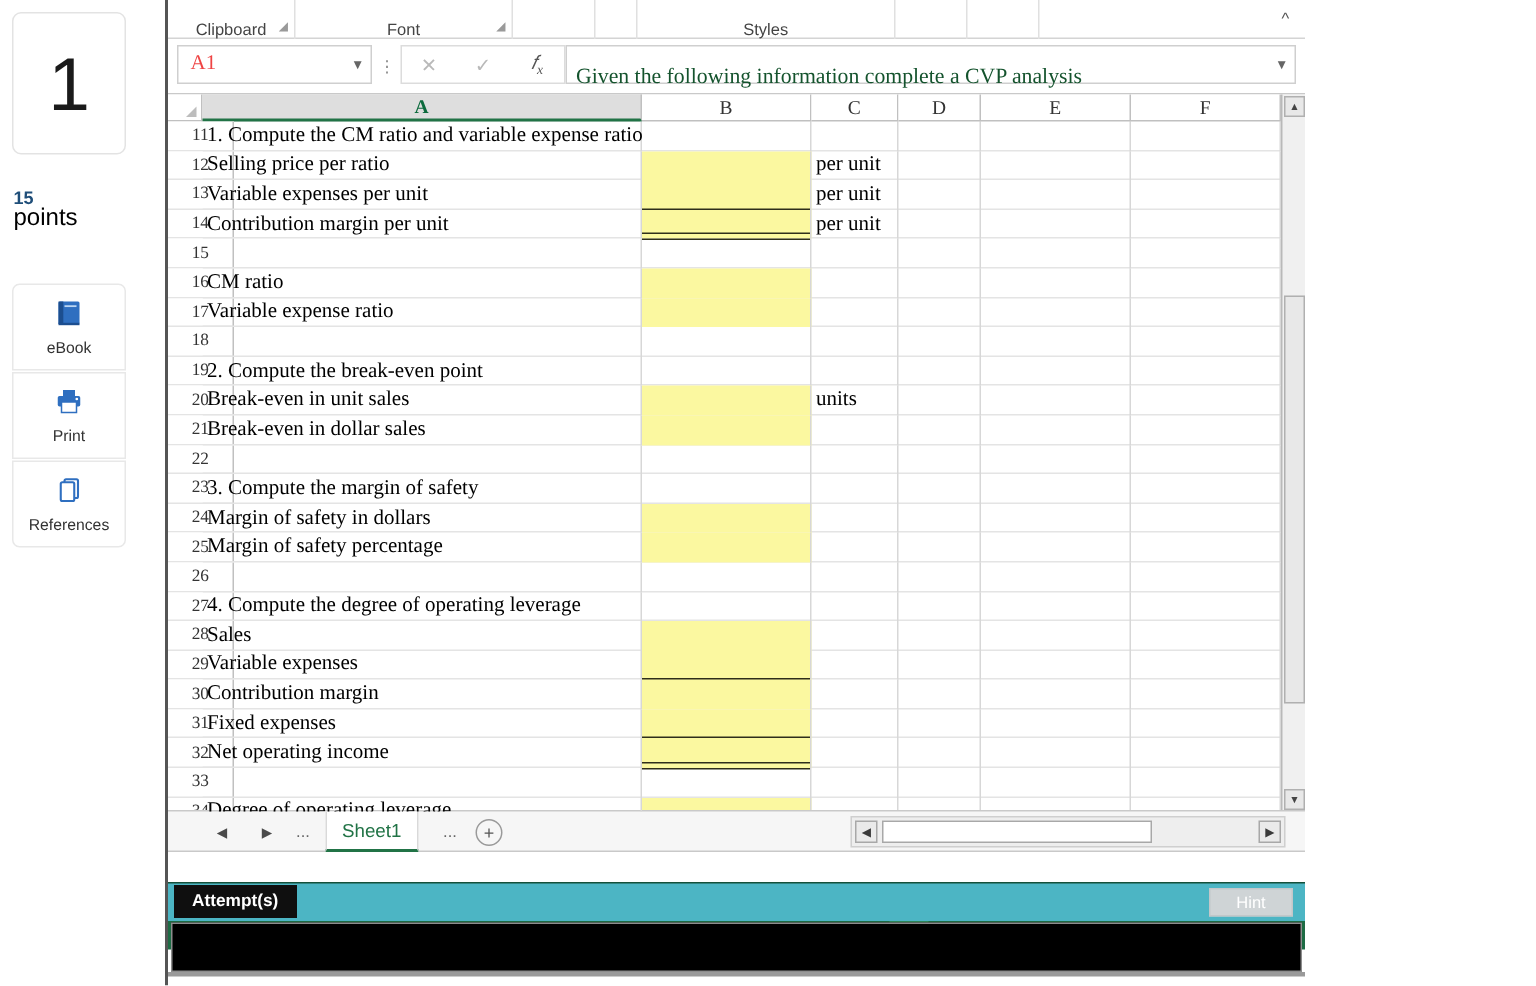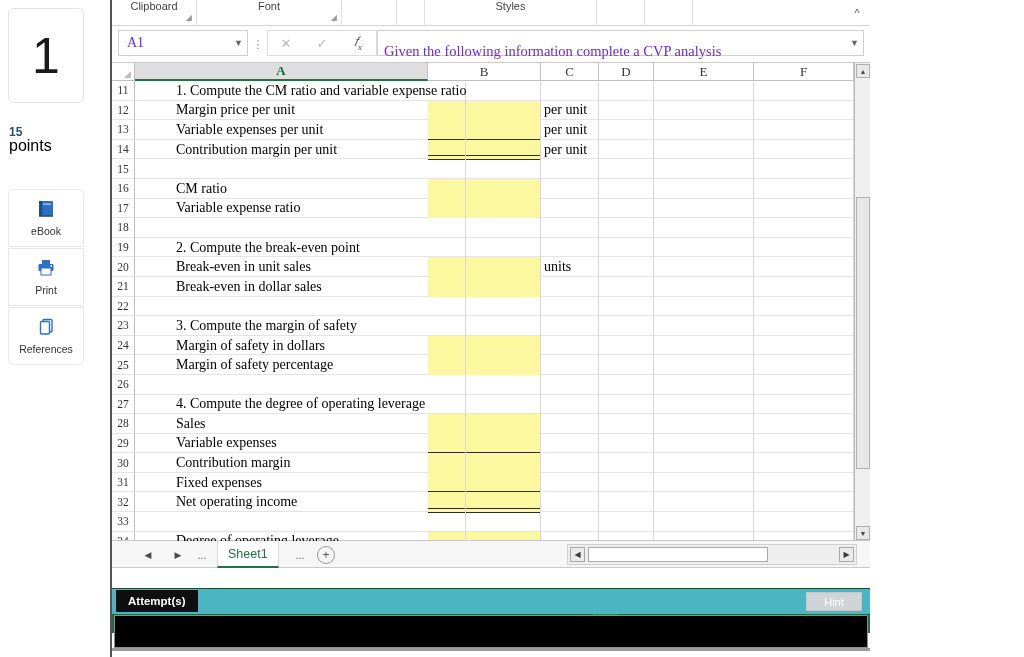--- a/index.html
+++ b/index.html
@@ -28,82 +28,82 @@
   .tool-lbl { font-size:10.5px; color:#333; line-height:11px; }
 
   
   #xl { position:absolute; left:110px; top:0; width:758px; height:657px;
     background:#fff; border-left:2px solid #555; }
 
   
   #ribbon-groups { position:absolute; left:0; top:0; width:758px; height:26px;
     background:#fff; border-bottom:1px solid #d4d4d4; display:flex; }
   .rg { height:26px; border-right:1px solid #e0e0e0; position:relative;
-    display:flex; align-items:flex-start; justify-content:center;
+    display:flex; align-items:flex-end; justify-content:center;
     font-size:11px; color:#444; }
   .rg .dlg { position:absolute; right:4px; bottom:4px; font-size:8px; color:#9a9a9a; }
   #ribbon-collapse { position:absolute; right:4px; top:4px; width:18px; height:18px;
     display:flex; align-items:center; justify-content:center; color:#555; font-size:11px; }
 
   
   #fbar { position:absolute; left:0; top:26px; width:758px; height:36px; background:#fff; }
   #name-box { position:absolute; left:6px; top:4px; width:130px; height:26px;
     border:1px solid #cfcfcf; background:#fff; display:flex; align-items:center;
     padding:0 4px 0 8px; }
-  #name-box .nb-txt { flex:1; font-family:"Liberation Serif", serif; font-size:14px; color:#6d28d9; }
+  #name-box .nb-txt { flex:1; font-family:"Liberation Serif", serif; font-size:14px; color:#ef4444; }
   #name-box .nb-arr { font-size:9px; color:#666; }
   #fb-dots { position:absolute; left:141px; top:9px; width:10px; height:18px;
     display:flex; align-items:center; justify-content:center; font-size:11px; color:#888; letter-spacing:0; }
   #fb-btns { position:absolute; left:155px; top:4px; width:110px; height:26px;
     border:1px solid #dcdcdc; background:#fff; display:flex; align-items:center; }
   .fb-ic { flex:1; text-align:center; font-size:13px; color:#b9b9b9; }
   .fb-ic.fx { font-family:"Liberation Serif", serif; font-style:italic; color:#555; font-size:13px; }
   #fb-input { position:absolute; left:265px; top:4px; width:487px; height:26px;
     border:1px solid #cfcfcf; background:#fff; display:flex; align-items:center; padding:0 4px 0 6px; }
-  #fb-input .fi-txt { flex:1; font-family:"Liberation Serif", serif; font-size:14.5px; color:#6d28d9;
+  #fb-input .fi-txt { flex:1; font-family:"Liberation Serif", serif; font-size:14.5px; color:#14532d;
     white-space:nowrap; overflow:hidden;margin-top:16px; }
   #fb-input .fi-arr { font-size:9px; color:#666; }
 
   
   #grid-area { position:absolute; left:0; top:62px; width:758px; height:478px; background:#fff;
     border-top:1px solid #c9c9c9; }
 
   #colhdr { position:absolute; left:0; top:0; width:742px; height:18px; }
   #corner { position:absolute; left:0; top:0; width:23px; height:18px;
     background:#fff; border-right:1px solid #c0c0c0; border-bottom:1px solid #c0c0c0; }
   #corner::after { content:""; position:absolute; right:3px; bottom:2px;
     width:0; height:0; border-left:7px solid transparent; border-bottom:7px solid #bdbdbd; }
   .ch { position:absolute; top:0; height:18px; background:#fff;
     border-right:1px solid #c0c0c0; border-bottom:1px solid #c0c0c0;
     font-family:"Liberation Serif", serif; font-size:13px; color:#333;
     display:flex; align-items:center; justify-content:center; }
   .ch.sel { background:#dedede; color:#0c6b3d; border-bottom:2px solid #217346; font-weight:600;}
 
   #rowhdr { position:absolute; left:0; top:18px; width:23px; }
-  .rh { width:23px; height:19.6px; background:#fff; border-right:1px solid #c0c0c0;
+  .rh { width:44px; height:19.6px; background:#fff; border-right:1px solid #c0c0c0;
     border-bottom:1px solid #e4e4e4;
     font-family:"Liberation Serif", serif; font-size:11.5px; color:#333;
     display:flex; align-items:center; justify-content:center; }
 
   #cells { position:absolute; left:23px; top:18px; width:719px; height:460px; overflow:hidden; }
   .row { position:relative; height:19.6px; border-bottom:1px solid #e4e4e4; }
   .cell { position:absolute; top:0; height:19.6px;
     border-right:1px solid #d7d7d7;
     font-family:"Liberation Serif", serif; font-size:14px; color:#000;
     display:flex; align-items:center; padding-left:3px; white-space:nowrap; overflow:visible; }
   .cell.a { left:0;   width:293px; }
   .cell.b { left:293px; width:113px; }
   .cell.c { left:406px; width:58px; }
   .cell.d { left:464px; width:55px; }
   .cell.e { left:519px; width:100px; }
   .cell.f { left:619px; width:100px; }
   .cell.yellow { background:#fbf8a0; }
   .cell.dbl-bot::after { content:""; position:absolute; left:0; right:0; bottom:-1px;
     height:3px; border-top:1px solid #2e2e1a; border-bottom:1px solid #2e2e1a; }
-  .cell.a.wide { overflow:visible; z-index:2;margin-left:38px; }
+  .cell.a.wide { overflow:visible; z-index:2; }
 
   
   #vsb { position:absolute; right:0; top:0; width:16px; height:478px;
     background:#f0f0f0; border-left:1px solid #b9b9b9; }
   .sb-arrow { position:absolute; left:1px; width:14px; height:14px; background:#e8e8e8;
     border:1px solid #b0b0b0; display:flex; align-items:center; justify-content:center;
     font-size:7px; color:#444; }
   #vsb-up { top:1px; } #vsb-down { bottom:1px; }
   #vsb-thumb { position:absolute; left:1px; top:134px; width:14px; height:272px;
     background:#e8e8e8; border:1px solid #b0b0b0; }
@@ -367,21 +367,21 @@
               <span>1. Compute the CM ratio and variable expense ratio</span>
             </div>
             <div class="cell b"></div>
             <div class="cell c"></div>
             <div class="cell d"></div>
             <div class="cell e"></div>
             <div class="cell f"></div>
           </div>
           <div class="row">
             <div class="cell a wide">
-              <span>Margin price per unit</span>
+              <span>Selling price per ratio</span>
             </div>
             <div class="cell b yellow"></div>
             <div class="cell c">
               <span>per unit</span>
             </div>
             <div class="cell d"></div>
             <div class="cell e"></div>
             <div class="cell f"></div>
           </div>
           <div class="row">

